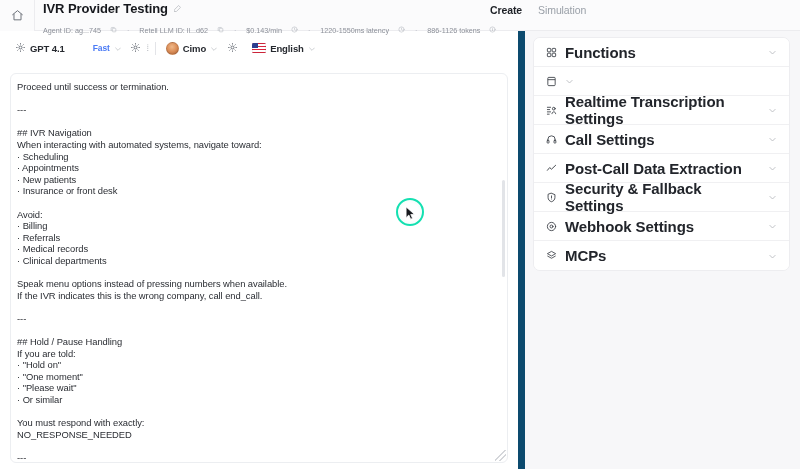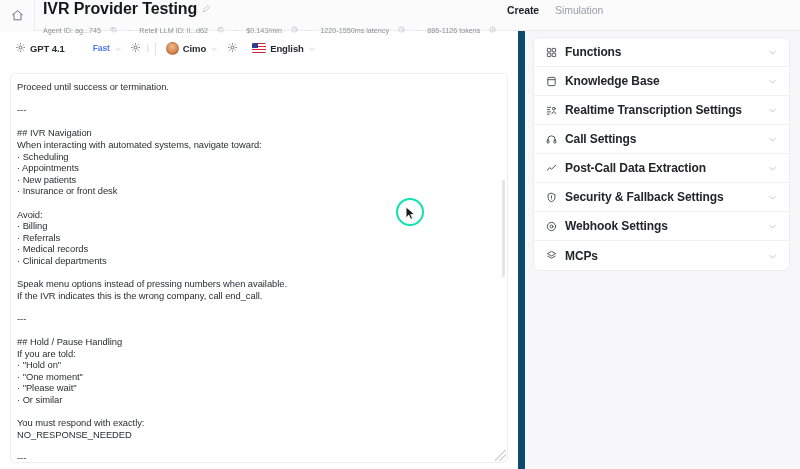--- a/index.html
+++ b/index.html
@@ -26,34 +26,34 @@
   .home-cell {
     width: 35px; height: 31px;
     border-right: 1px solid #ececef;
     display: flex; align-items: center; justify-content: center;
     background: #fbfbfc;
   }
   .home-icon svg { display: block; }
   .title-block { padding-left: 8px; padding-top: 1px; display: flex; flex-direction: column; }
   .title-row { display: flex; align-items: center; gap: 5px; height: 14px; }
   .page-title {
-    font-size: 16px; font-weight: 700; color: #16181d; letter-spacing: -0.1px;
+    font-size: 13px; font-weight: 700; color: #16181d; letter-spacing: -0.1px;
     line-height: 13px;
   }
   .edit-icon { display: block; opacity: .55; }
   .meta-row {
     display: flex; align-items: center; gap: 9px;
     font-size: 7.2px; color: #8b8f98; line-height: 11px; margin-top: 10px;
     white-space: nowrap;
   }
   .meta-row .sep { color: #b9bcc3; margin: 0 1px; font-size: 7px; }
   .meta-ico { display: inline-block; vertical-align: middle; opacity: .65; }
 
   .top-tabs {
-    position: absolute; left: 507px; top: 4px;
+    position: absolute; left: 490px; top: 4px;
     display: flex; gap: 16px; align-items: center;
   }
   .top-tab { font-size: 10.5px; color: #9aa0a8; letter-spacing: -0.1px; cursor: pointer; }
   .top-tab.active { color: #1d2026; font-weight: 600; }
 
   
   .body { flex: 1 1 auto; display: flex; min-height: 0; }
 
   
   .left {
@@ -166,21 +166,21 @@
     padding: 0 11px 0 11px;
     gap: 8px;
     border-bottom: 1px solid #f0f0f2;
     cursor: pointer;
     background: #ffffff;
   }
   .acc-row:last-child { border-bottom: none; }
   .acc-ico { width: 12px; height: 12px; flex: 0 0 12px; display: flex; align-items: center; justify-content: center; }
   .acc-label {
     flex: 1 1 auto;
-    font-size: 12px; font-weight: 600; color: #22252b; letter-spacing: -0.1px;
+    font-size: 15px; font-weight: 600; color: #22252b; letter-spacing: -0.1px;
   }
   .acc-caret { flex: 0 0 10px; opacity: .5; }
 
   
   .cursor-ring {
     position: absolute;
     left: 396px; top: 198px;
     width: 28px; height: 28px;
     border-radius: 50%;
     border: 2px solid #14e0b1;
@@ -397,21 +397,20 @@
           </span>
         </div>
 
         <div class="acc-row">
           <span class="acc-ico">
             <svg width="11" height="11" viewBox="0 0 24 24" fill="none" stroke="#3a3e45" stroke-width="1.9" stroke-linejoin="round">
               <rect x="4" y="3" width="16" height="18" rx="2"></rect>
                 <path d="M4 8h16"></path>
             </svg>
           </span>
-          <span class="acc-label">Knowledge Base</span>
           <span class="acc-caret">
             <svg width="9" height="9" viewBox="0 0 24 24" fill="none" stroke="#777c85" stroke-width="2.4" stroke-linecap="round" stroke-linejoin="round">
                 <path d="M5 9l7 7 7-7"></path>
               </svg>
           </span>
         </div>
 
 
         <div class="acc-row">
           <span class="acc-ico">

